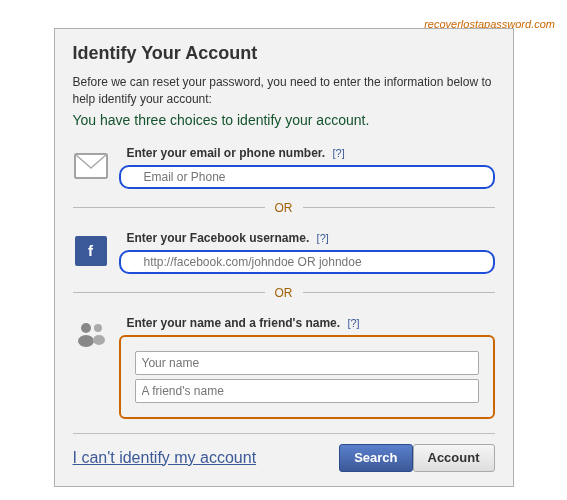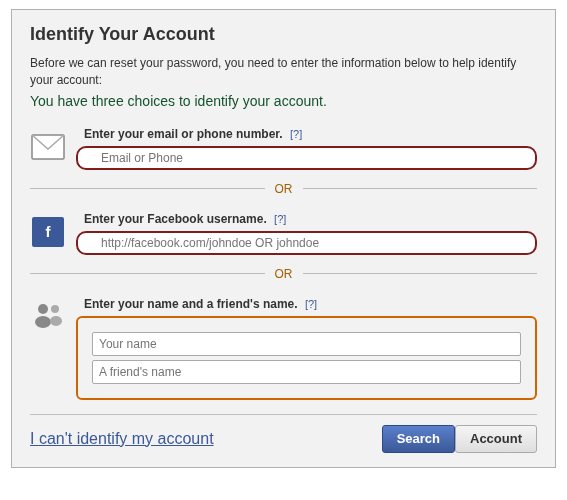--- a/index.html
+++ b/index.html
@@ -13,22 +13,22 @@
     }
     .watermark {
       position: absolute;
       top: 18px;
       right: 12px;
       color: #cc6600;
       font-size: 11px;
       font-style: italic;
     }
     .dialog {
-      width: 545px;
-      margin: 9px auto 0;
+      width: 460px;
+      margin: 28px auto 0;
       border: 1px solid #b0b0b0;
       background: #f2f2f2;
       padding: 14px 18px 14px 18px;
       position: relative;
     }
     .dialog-title {
       font-size: 18px;
       font-weight: bold;
       color: #333;
       margin-bottom: 10px;
@@ -85,21 +85,21 @@
       height: 24px;
       border: 1px solid #aaa;
       padding: 2px 6px;
       font-size: 12px;
       color: #999;
       background: #fff;
       outline: none;
       border-radius: 2px;
     }
     .input-outlined {
-      border: 2px solid #7f1d1d;
+      border: 2px solid #1d4ed8;
       border-radius: 10px;
       padding: 1px 23px;
     }
     .or-divider {
       display: flex;
       align-items: center;
       margin: 8px 0;
       color: #a16207;
       font-size: 12px;
     }

